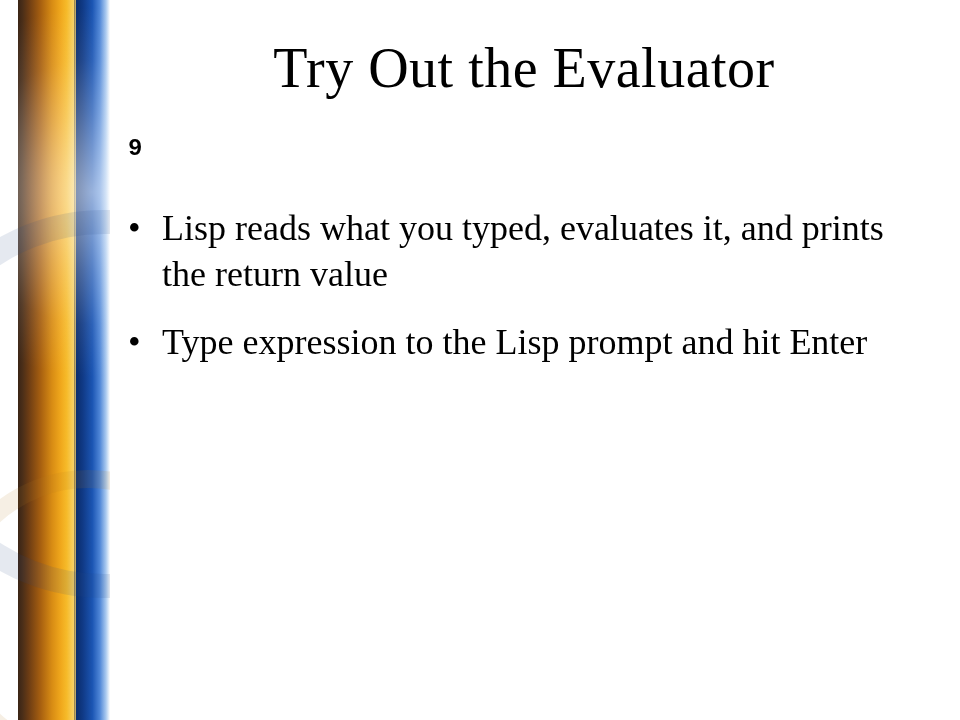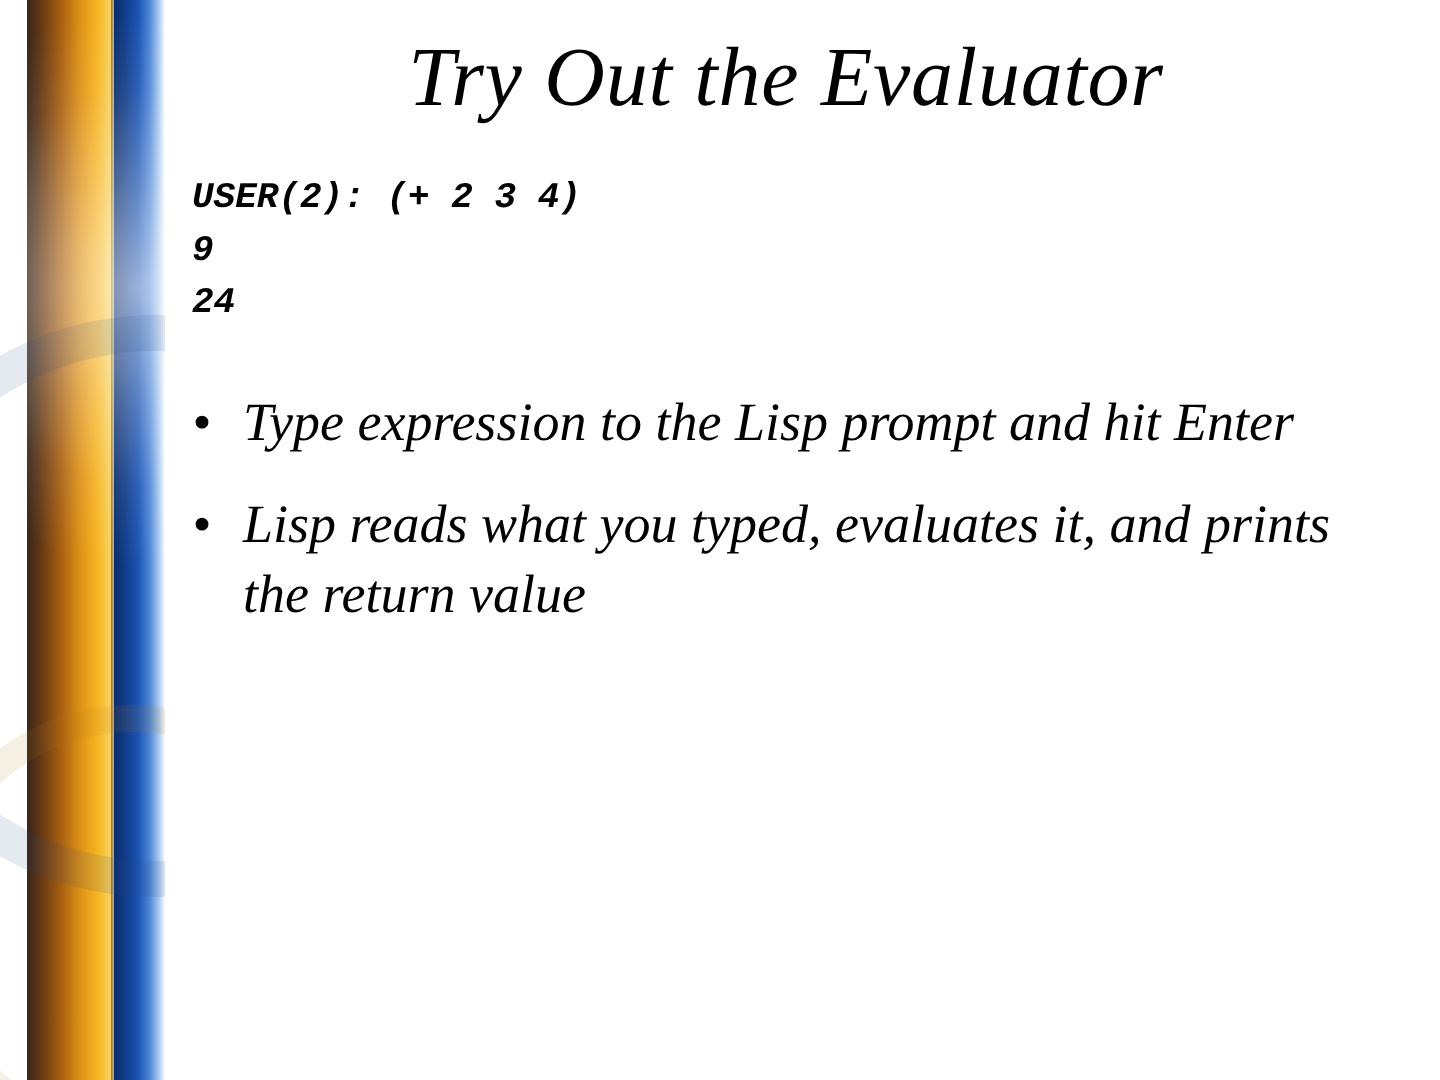--- a/index.html
+++ b/index.html
@@ -91,24 +91,23 @@
   .arc3 {
     left: -60px; top: 470px;
     width: 260px; height: 260px;
     border: 18px solid rgba(180,120,30,0.12);
     background: transparent;
   }
 
   .content {
     position: relative;
     z-index: 1;
-    padding-top: 20px;
+    padding-top: 36px;
     padding-left: 128px;
     padding-right: 40px;
-    font-style: italic;
   }
   .title {
     text-align: center;
     font-size: 56px;
     font-weight: 400;
     margin: 0 0 32px 0;
     letter-spacing: 0.5px;
   }
   .code-block {
     font-family: "Courier New", Courier, monospace;
@@ -152,28 +151,26 @@
     <div class="sb-blue"></div>
     <div class="arc arc1"></div>
     <div class="arc arc2"></div>
     <div class="arc arc3"></div>
   </div>
 
   <div class="content">
     <h1 class="title">Try Out the Evaluator</h1>
 
     <div class="code-block">
-      <div class="code-line">USER(2): (+ 2 3 4)</div>
       <div class="code-line">9</div>
-      <div class="code-line">24</div>
     </div>
 
     <ul class="bullets">
       <li>
-        <span>Type expression to the Lisp prompt and hit Enter</span>
+        <span>Lisp reads what you typed, evaluates it, and prints the return value</span>
       </li>
       <li>
-        <span>Lisp reads what you typed, evaluates it, and prints the return value</span>
+        <span>Type expression to the Lisp prompt and hit Enter</span>
       </li>
     </ul>
   </div>
 
 </div>
 
 </body></html>

